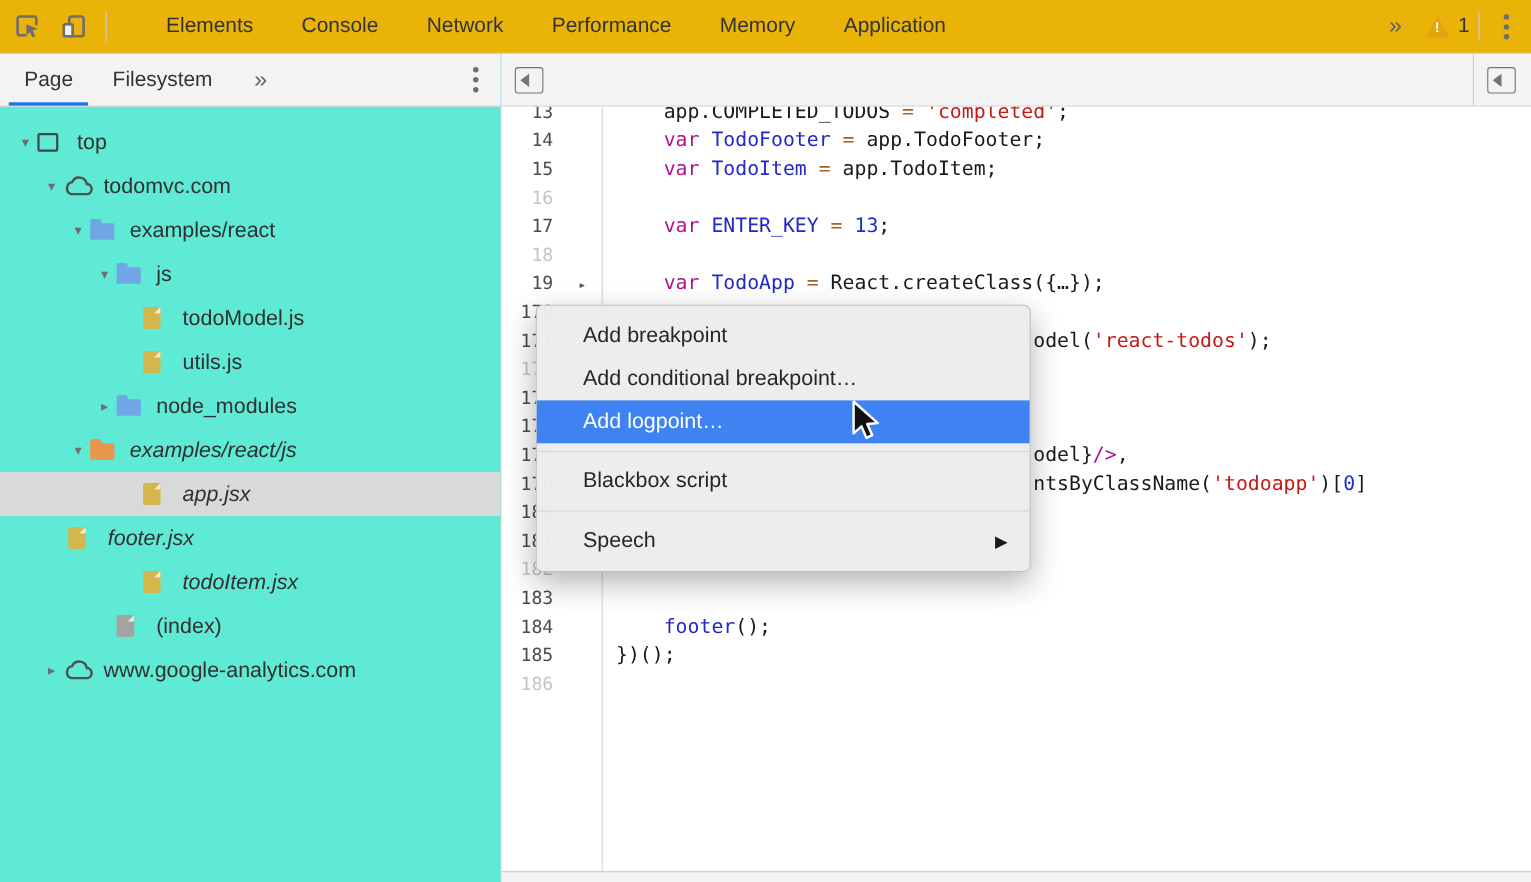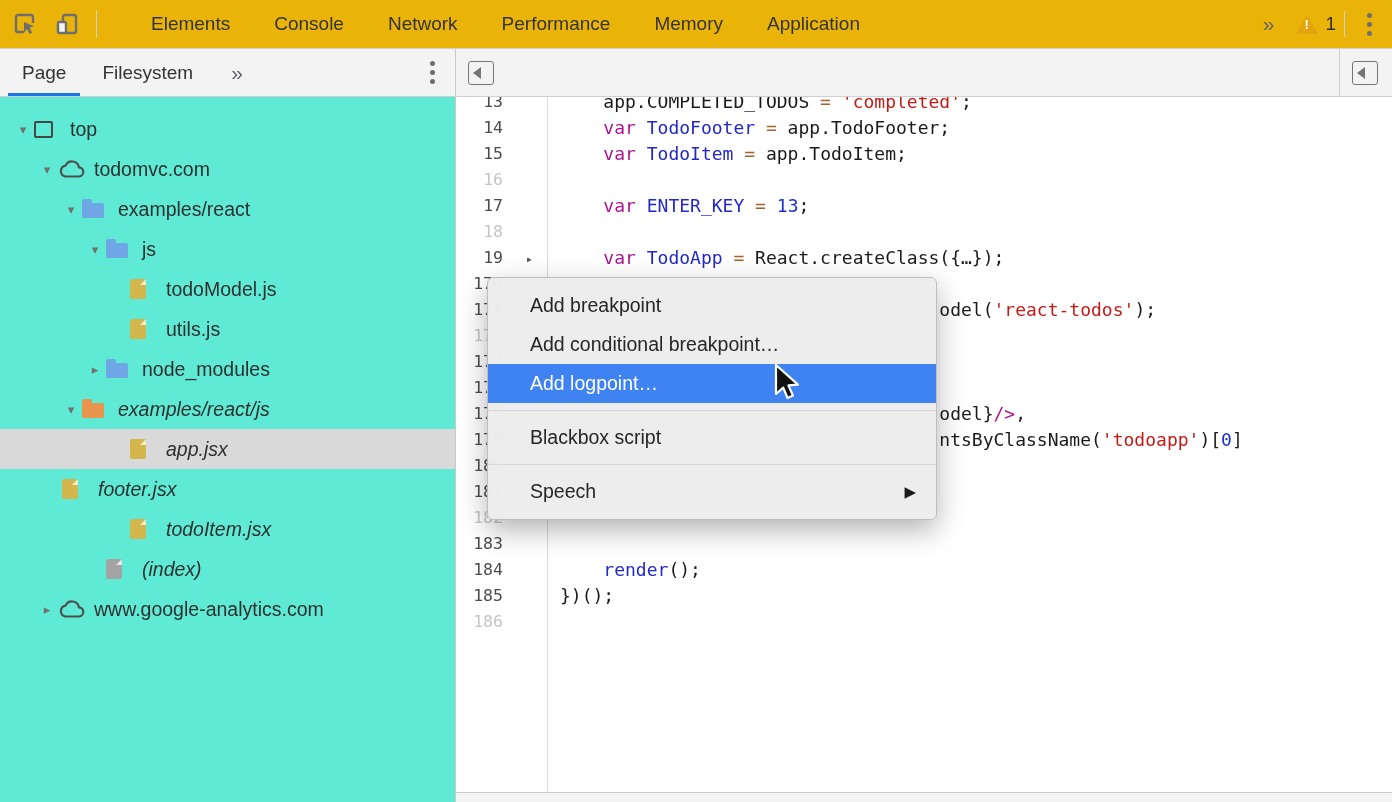--- a/index.html
+++ b/index.html
@@ -224,21 +224,21 @@
             <div class="ic-file"></div>
           </div>
           <div class="t-label ital">footer.jsx</div>
         </div>
         <div class="tree-row" style="padding-left: 130px;">
           <div class="t-icon">
             <div class="ic-file"></div>
           </div>
           <div class="t-label ital">todoItem.jsx</div>
         </div>
-        <div class="tree-row" style="padding-left: 106px; font-style: italic;">
+        <div class="tree-row" style="padding-left: 106px;">
           <div class="t-icon">
             <div class="ic-file gray"></div>
           </div>
           <div class="t-label">(index)</div>
         </div>
         <div class="tree-row" style="padding-left: 36px;">
           <div class="t-arrow">▸</div>
           <div class="t-icon ic-cloud">
             <svg width="28" height="19" viewBox="0 0 28 19">
               <path d="M7 16.5 h13.5 a4.6 4.6 0 0 0 .4-9.2 A7 7 0 0 0 7.6 5.6 A5.6 5.6 0 0 0 7 16.5 Z" fill="none" stroke="#4f4f4f" stroke-width="2.2"></path>
@@ -277,21 +277,21 @@
           <div class="cl"><div class="num">171</div><div class="src">                                   <span>odel(</span><span class="tok-s">'react-todos'</span><span>);</span></div></div>
           <div class="cl"><div class="num dim">172</div><div class="src"></div></div>
           <div class="cl"><div class="num">173</div><div class="src"></div></div>
           <div class="cl"><div class="num">174</div><div class="src"></div></div>
           <div class="cl"><div class="num">175</div><div class="src">                                   <span>odel}</span><span class="tok-j">/&gt;</span><span>,</span></div></div>
           <div class="cl"><div class="num">176</div><div class="src">                                   <span>ntsByClassName(</span><span class="tok-s">'todoapp'</span><span>)[</span><span class="tok-n">0</span><span>]</span></div></div>
           <div class="cl"><div class="num">180</div><div class="src"></div></div>
           <div class="cl"><div class="num">181</div><div class="src"></div></div>
           <div class="cl"><div class="num dim">182</div><div class="src"></div></div>
           <div class="cl"><div class="num">183</div><div class="src"></div></div>
-          <div class="cl"><div class="num">184</div><div class="src">    <span class="tok-d">render</span><span>();</span></div></div>
+          <div class="cl"><div class="num">184</div><div class="src">    <span class="tok-d">footer</span><span>();</span></div></div>
           <div class="cl"><div class="num">185</div><div class="src"><span>})();</span></div></div>
           <div class="cl"><div class="num dim">186</div><div class="src"></div></div>
         </div>
     </div>
     <div class="status"></div>
   </div>
 
   <div class="ctx" id="ctx-menu">
       <div class="ctx-item">Add breakpoint</div>
       <div class="ctx-item">Add conditional breakpoint…</div>

